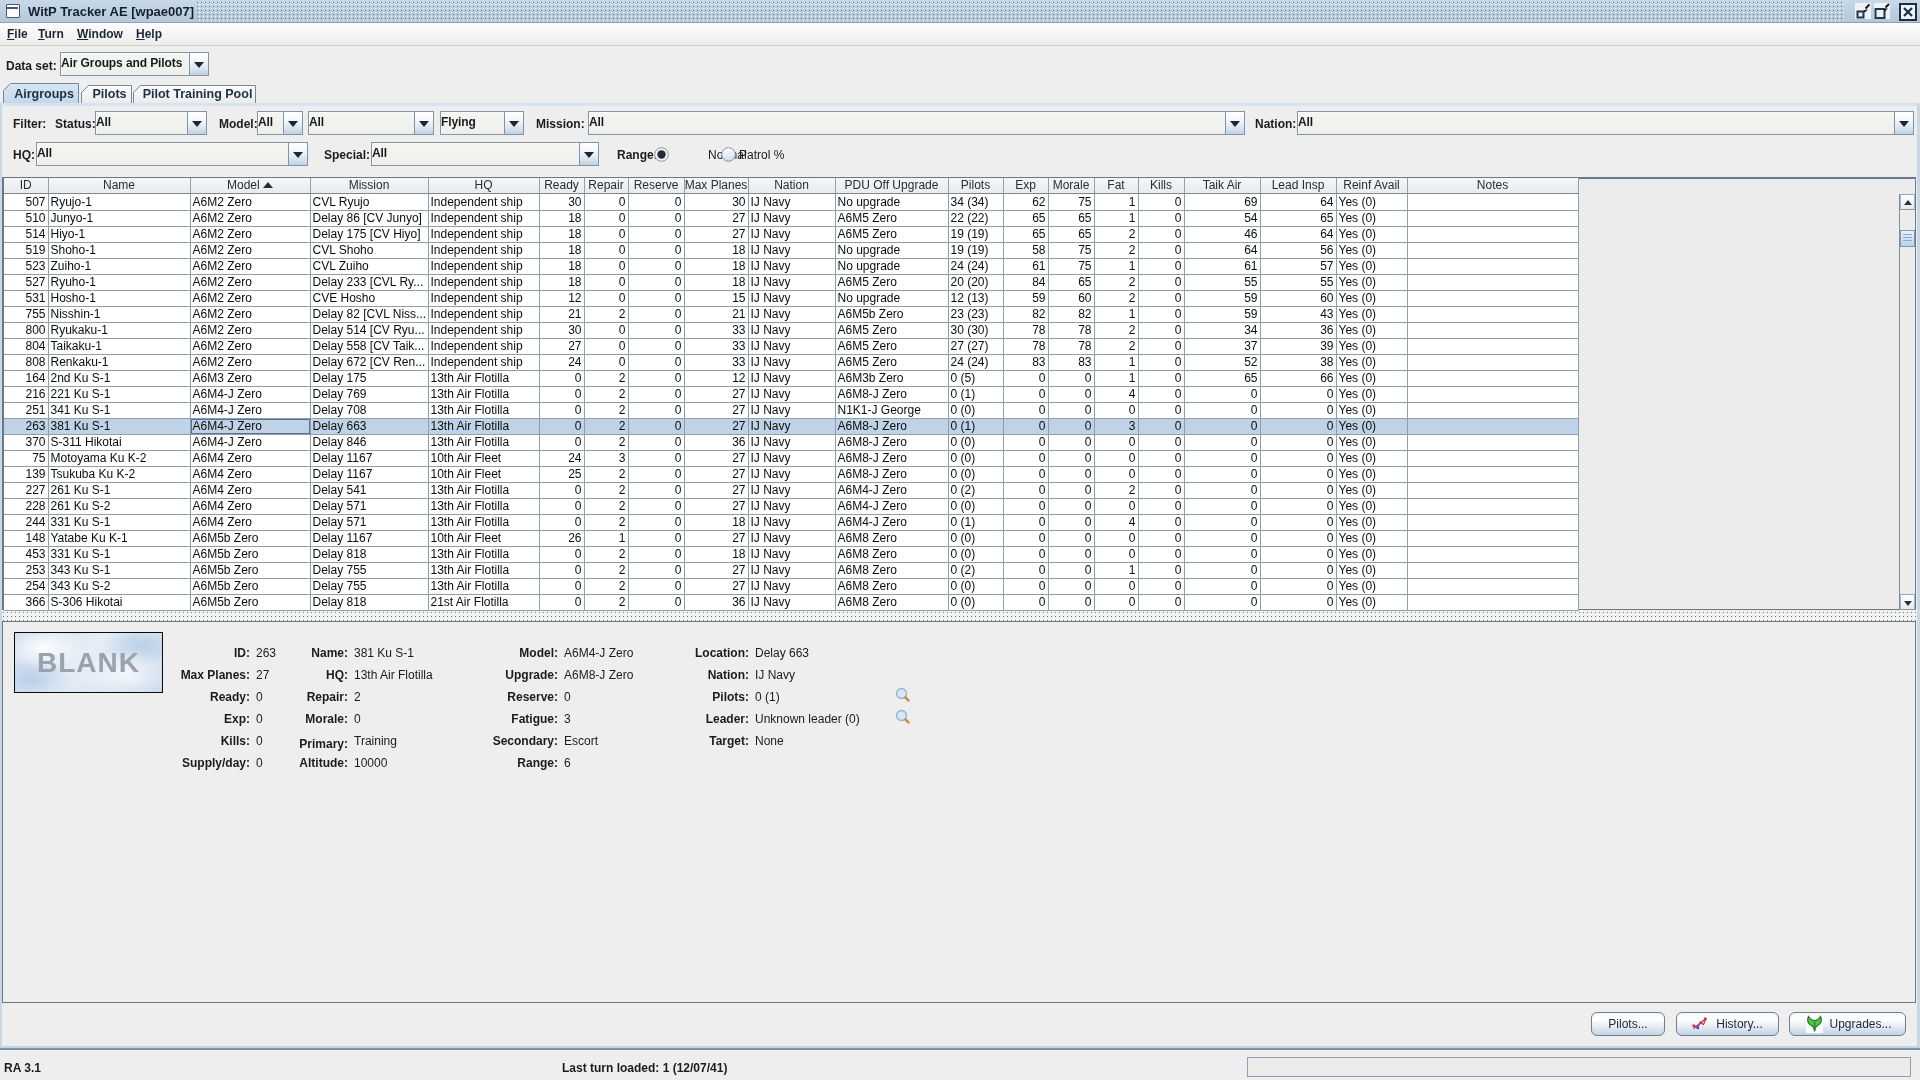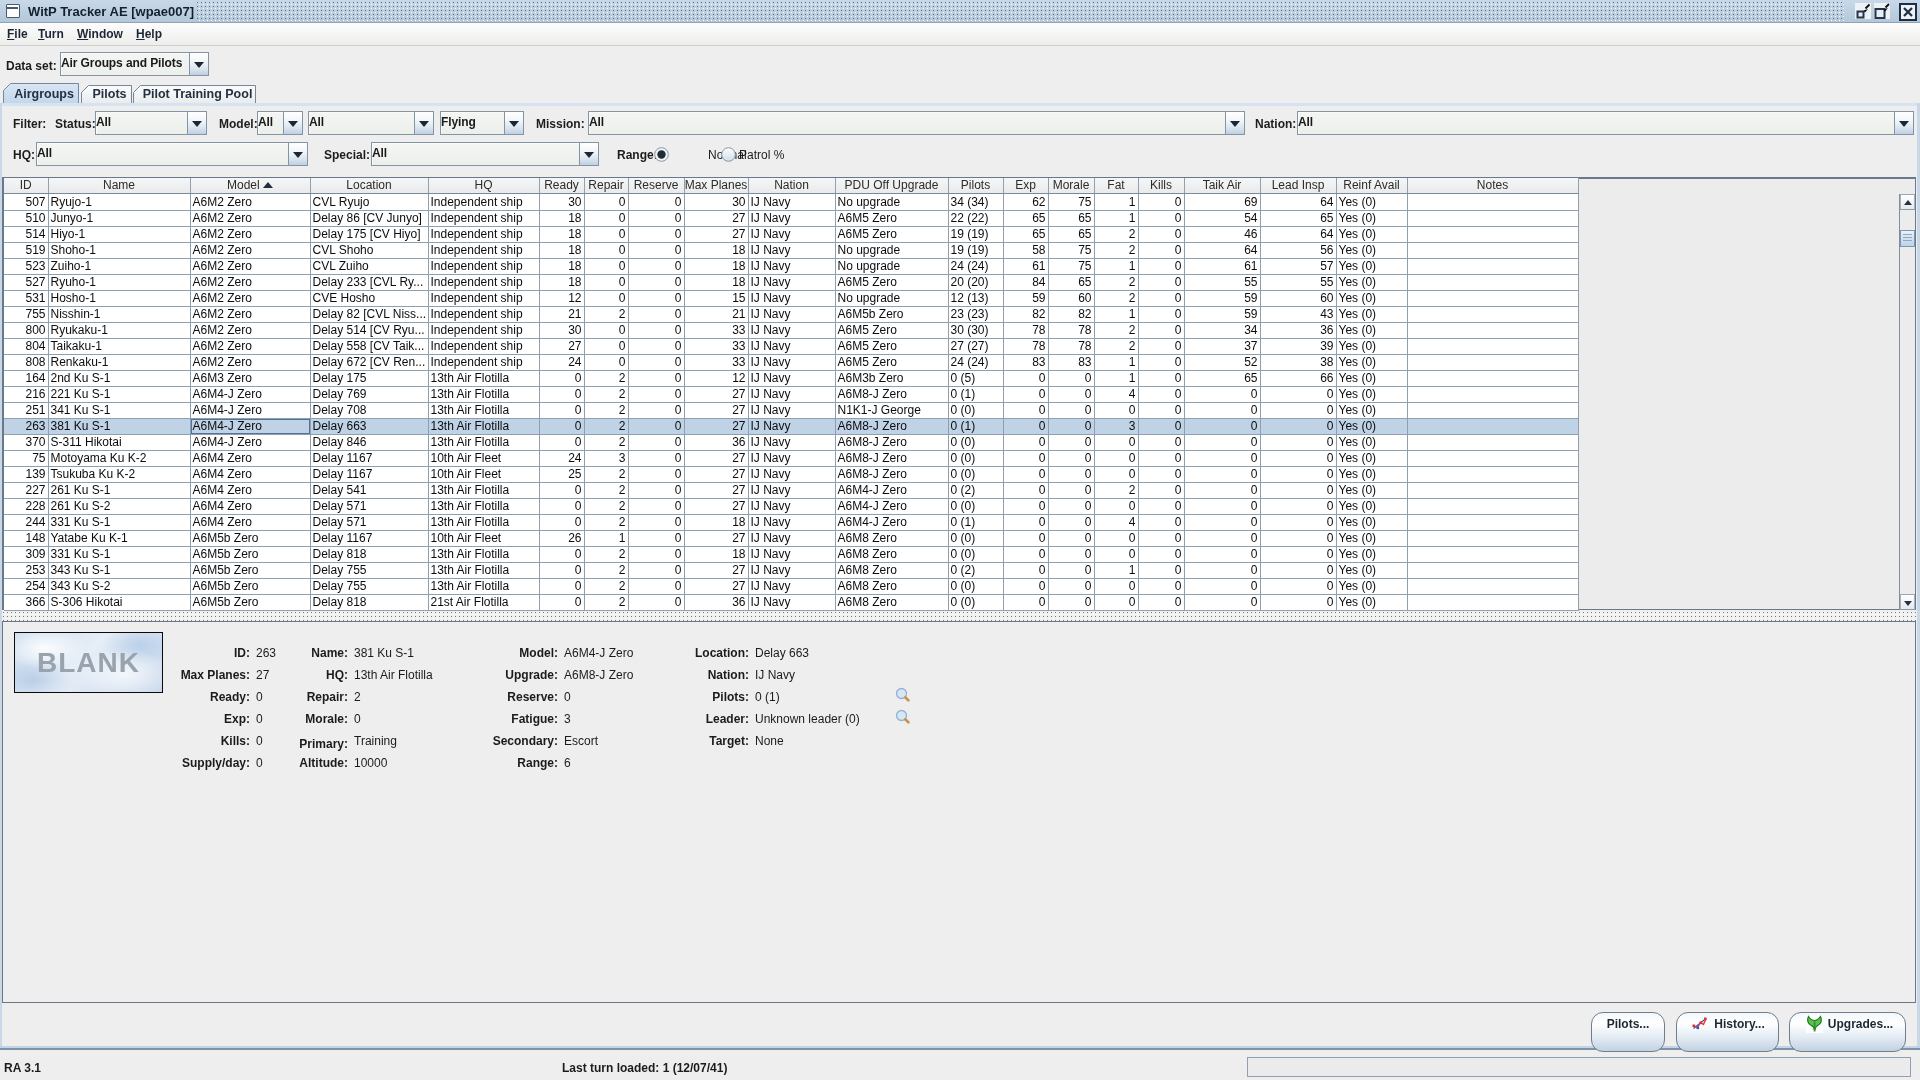--- a/index.html
+++ b/index.html
@@ -33,21 +33,21 @@
 #hdr td{border-right:1px solid #94a0ac;border-bottom:1px solid #7b8a99;height:15px;padding:0;text-align:center;font-size:12px;color:#2c2c2c;background:linear-gradient(180deg,#f5f6f7,#e9eaeb);white-space:nowrap;overflow:hidden}
 .r{text-align:right}.l{text-align:left}
 
 .sbtn{position:absolute;width:16px;height:16px;background:linear-gradient(180deg,#ffffff,#f0f3f6 60%,#e2e8ee);border:1px solid #aab4be;border-top-color:#9aa6b2;border-bottom-color:#8d99a5}
 
 .tex{background-color:#f1f1ef;background-image:radial-gradient(circle at 1.5px 1.5px,#6f7781 0.55px,transparent 0.95px),radial-gradient(circle at 3.5px 3.5px,#ffffff 0.6px,transparent 1px);background-size:4px 4px}
 
 .dl{position:absolute;width:120px;text-align:right;font-weight:bold;color:#1b1b1b;height:14px;line-height:14px}
 .dv{position:absolute;color:#1b1b1b;height:14px;line-height:14px}
 
-.btn{position:absolute;height:40px;border:1px solid #6f7d8c;border-radius:12px;background:linear-gradient(180deg,#f4f8fb 0%,#ffffff 28%,#e4ecf4 62%,#c2d2e2 100%);font-weight:bold;color:#1c2733;font-size:12px;text-align:center;line-height:22px}
+.btn{position:absolute;height:24px;border:1px solid #6f7d8c;border-radius:6px;background:linear-gradient(180deg,#f4f8fb 0%,#ffffff 28%,#e4ecf4 62%,#c2d2e2 100%);font-weight:normal;color:#1c2733;font-size:12px;text-align:center;line-height:22px}
 </style></head><body>
 
 <div id="tb" class="ab"></div>
 <div id="tbx" class="ab"></div>
 <div id="tbline" class="ab"></div>
 <div id="ticon" class="ab"></div>
 <div id="ttext" class="ab">WitP Tracker AE [wpae007]</div>
 <svg class="ab wb" style="left:1855px" viewBox="0 0 16 16">
 <rect x="0" y="0" width="16" height="16" fill="#edf2f7"></rect>
 <rect x="2.5" y="8.5" width="6" height="6" fill="#e8eef4" stroke="#24354b" stroke-width="2"></rect>
@@ -204,21 +204,21 @@
       <col style="width:76px">
       <col style="width:76px">
       <col style="width:71px">
       <col style="width:171px">
     </colgroup>
     <tbody>
       <tr>
         <td>ID</td>
         <td>Name</td>
         <td>Model <span style="display:inline-block;width:0;height:0;border-left:5px solid transparent;border-right:5px solid transparent;border-bottom:6px solid #22303e;vertical-align:1px"></span></td>
-        <td>Location</td>
+        <td>Mission</td>
         <td>HQ</td>
         <td>Ready</td>
         <td>Repair</td>
         <td>Reserve</td>
         <td>Max Planes</td>
         <td>Nation</td>
         <td>PDU Off Upgrade</td>
         <td>Pilots</td>
         <td>Exp</td>
         <td>Morale</td>
@@ -734,21 +734,21 @@
         <td class="r">0</td>
         <td class="r">0</td>
         <td class="r">0</td>
         <td class="r">0</td>
         <td class="r">0</td>
         <td class="r">0</td>
         <td class="l">Yes (0)</td>
         <td class="l"></td>
       </tr>
       <tr>
-        <td class="r">309</td>
+        <td class="r">453</td>
         <td class="l">331 Ku S-1</td>
         <td class="l">A6M5b Zero</td>
         <td class="l">Delay 818</td>
         <td class="l">13th Air Flotilla</td>
         <td class="r">0</td>
         <td class="r">2</td>
         <td class="r">0</td>
         <td class="r">18</td>
         <td class="l">IJ Navy</td>
         <td class="l">A6M8 Zero</td>

